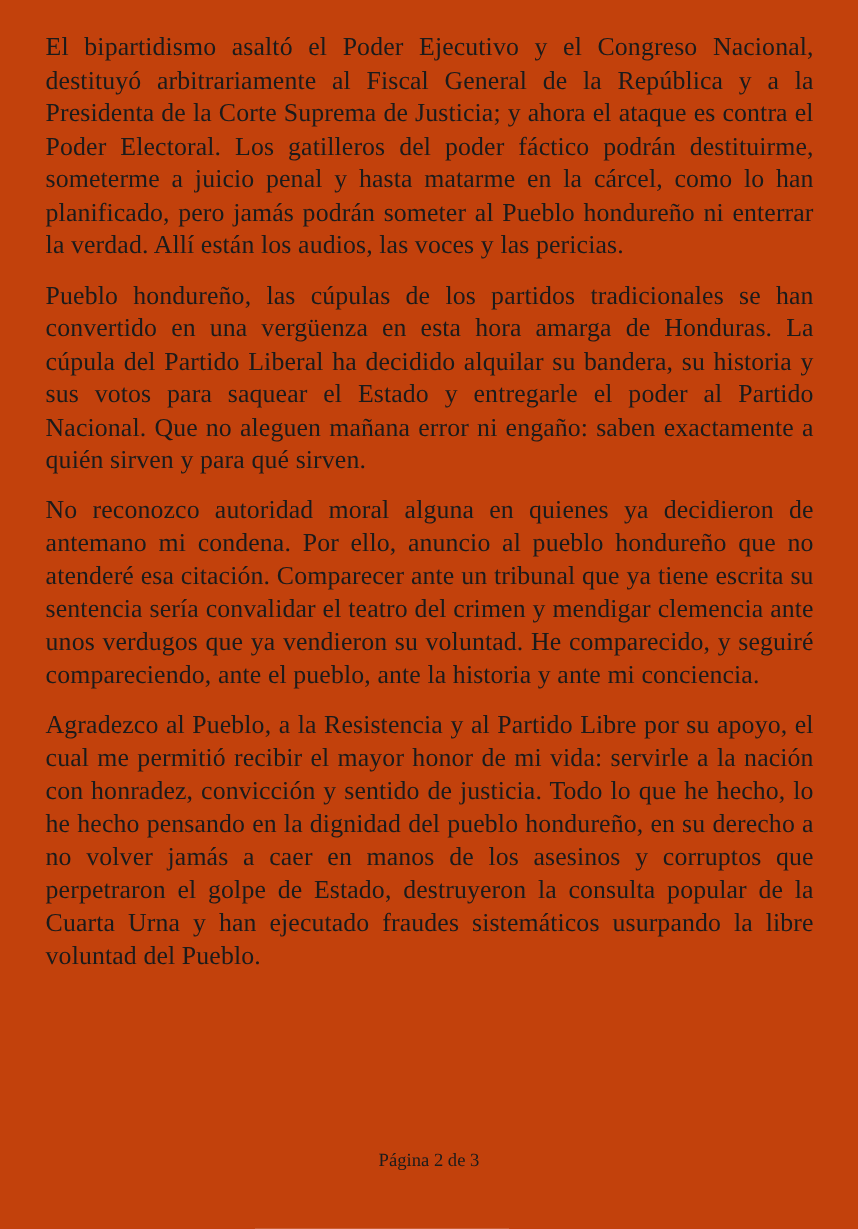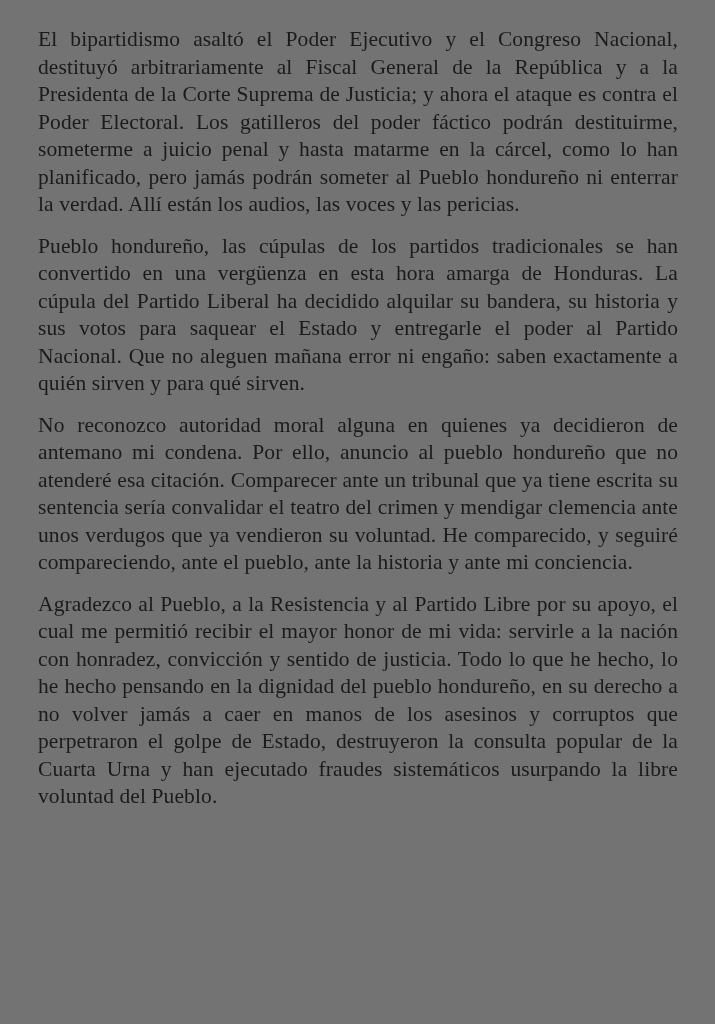--- a/index.html
+++ b/index.html
@@ -9,21 +9,21 @@
   body {
     width: 715px;
     height: 1024px;
     background: #ffffff;
     overflow: hidden;
   }
   .page {
     position: relative;
     width: 715px;
     height: 1024px;
-    background: #737373;
+    background: #c2410c;
     font-family: "Liberation Serif", "DejaVu Serif", serif;
     color: #1b1b1b;
     box-sizing: border-box;
   }
   .content {
     position: absolute;
     top: 26px;
     left: 38px;
     right: 37px;
   }
@@ -49,13 +49,14 @@
 </head>
 <body>
 
 <div class="page">
   <div class="content">
     <p class="para">El bipartidismo asaltó el Poder Ejecutivo y el Congreso Nacional, destituyó arbitrariamente al Fiscal General de la República y a la Presidenta de la Corte Suprema de Justicia; y ahora el ataque es contra el Poder Electoral. Los gatilleros del poder fáctico podrán destituirme, someterme a juicio penal y hasta matarme en la cárcel, como lo han planificado, pero jamás podrán someter al Pueblo hondureño ni enterrar la verdad. Allí están los audios, las voces y las pericias.</p>
     <p class="para">Pueblo hondureño, las cúpulas de los partidos tradicionales se han convertido en una vergüenza en esta hora amarga de Honduras. La cúpula del Partido Liberal ha decidido alquilar su bandera, su historia y sus votos para saquear el Estado y entregarle el poder al Partido Nacional. Que no aleguen mañana error ni engaño: saben exactamente a quién sirven y para qué sirven.</p>
     <p class="para">No reconozco autoridad moral alguna en quienes ya decidieron de antemano mi condena. Por ello, anuncio al pueblo hondureño que no atenderé esa citación. Comparecer ante un tribunal que ya tiene escrita su sentencia sería convalidar el teatro del crimen y mendigar clemencia ante unos verdugos que ya vendieron su voluntad. He comparecido, y seguiré compareciendo, ante el pueblo, ante la historia y ante mi conciencia.</p>
     <p class="para">Agradezco al Pueblo, a la Resistencia y al Partido Libre por su apoyo, el cual me permitió recibir el mayor honor de mi vida: servirle a la nación con honradez, convicción y sentido de justicia. Todo lo que he hecho, lo he hecho pensando en la dignidad del pueblo hondureño, en su derecho a no volver jamás a caer en manos de los asesinos y corruptos que perpetraron el golpe de Estado, destruyeron la consulta popular de la Cuarta Urna y han ejecutado fraudes sistemáticos usurpando la libre voluntad del Pueblo.</p>
   </div>
+  <div class="footer">Página 2 de 3</div>
 </div>
 
 </body></html>

